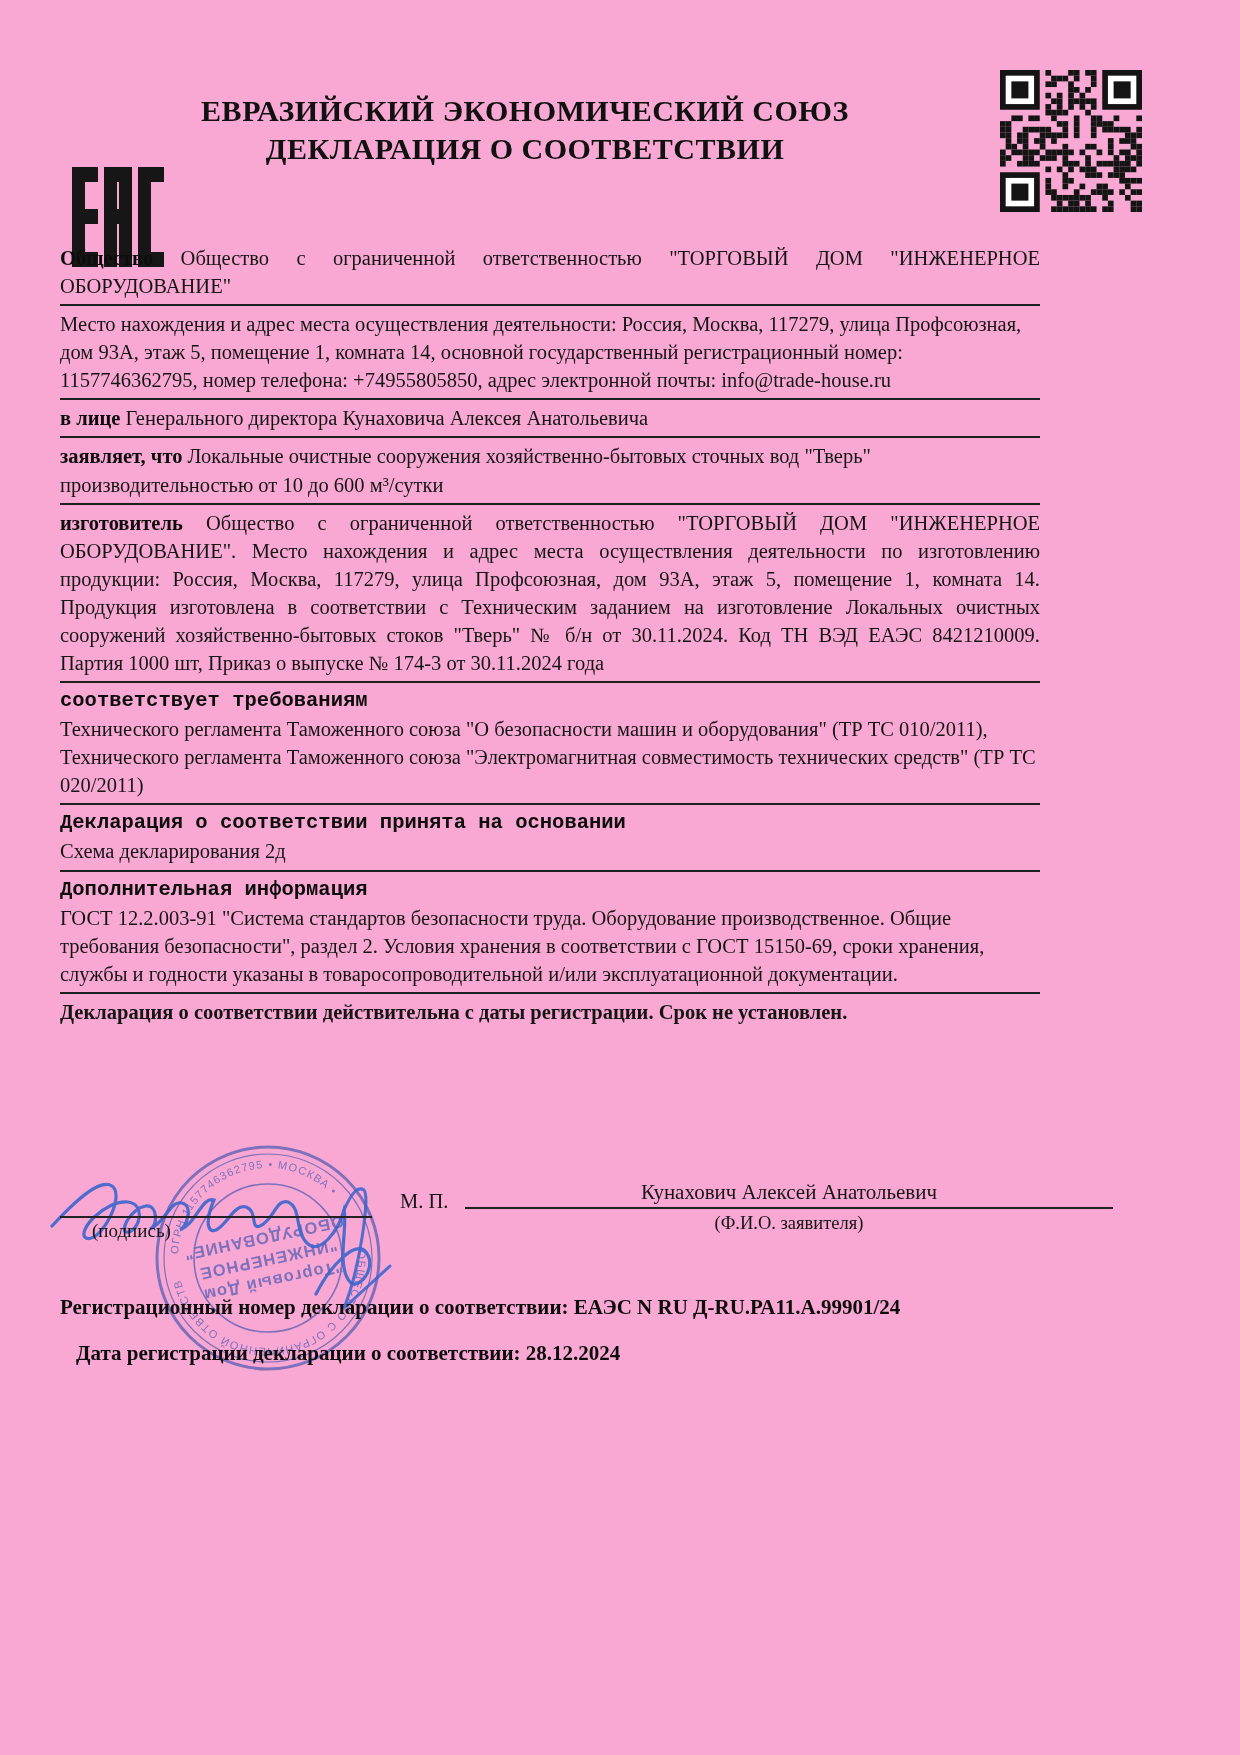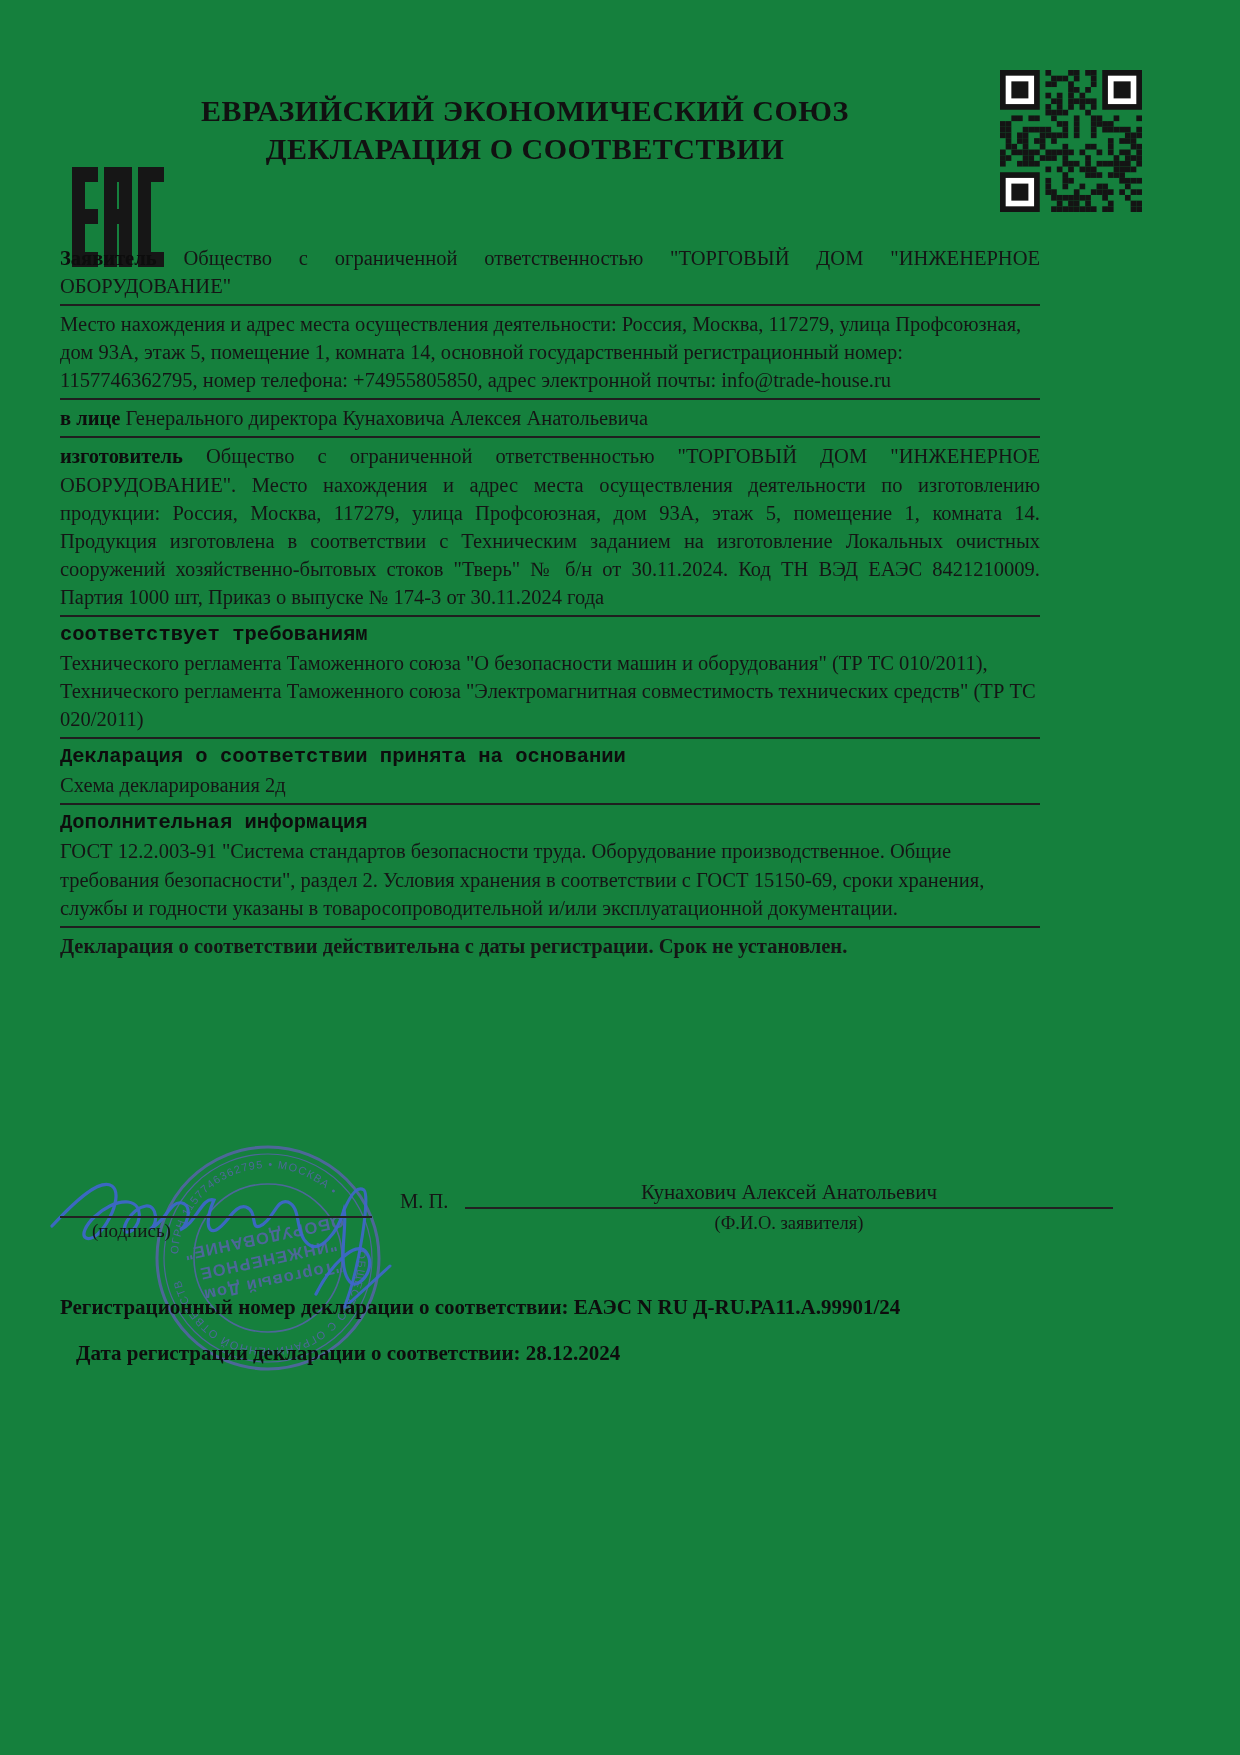--- a/index.html
+++ b/index.html
@@ -1,19 +1,19 @@
 <!DOCTYPE html>
 <html><head>
 <meta charset="utf-8">
 <style>
   * { margin:0; padding:0; box-sizing:border-box; }
   html,body { background:#e8e8e8; }
   .page {
     position:relative; width:1240px; height:1755px; margin:0 auto;
-    background:#15803d; color:#151515;
+    background:#f9a8d4; color:#151515;
     font-family:"Liberation Serif", serif;
     overflow:hidden;
   }
   
   .title-block { position:absolute; top:92px; left:60px; width:930px; text-align:center; }
   .title-block h1 { font-size:30px; line-height:1.25; font-weight:bold; color:#111;
     font-family:"Liberation Serif", serif; letter-spacing:0.5px; }
   .eac-logo { position:absolute; left:72px; top:166px; width:92px; height:102px; }
   .qr { position:absolute; left:1000px; top:70px; width:142px; height:142px; }
 
@@ -299,33 +299,37 @@
         <rect x="107.91999999999999" y="5.68" width="28.4" height="28.4" fill="#fff"></rect>
         <rect x="113.6" y="11.36" width="17.04" height="17.04" fill="#141414"></rect>
         <rect x="0" y="102.24" width="39.76" height="39.76" fill="#141414"></rect>
         <rect x="5.68" y="107.91999999999999" width="28.4" height="28.4" fill="#fff"></rect>
         <rect x="11.36" y="113.6" width="17.04" height="17.04" fill="#141414"></rect>
       </svg></div>
 
   <div class="content">
 
     <div class="sec">
-      <p class="just"><span class="lbl">Заявитель</span>
+      <p class="just"><span class="lbl">Общество</span>
       <span>Общество с ограниченной ответственностью "ТОРГОВЫЙ ДОМ "ИНЖЕНЕРНОЕ ОБОРУДОВАНИЕ"</span></p>
     </div>
 
     <div class="sec">
       <p><span>Место нахождения и адрес места осуществления деятельности: Россия, Москва, 117279, улица Профсоюзная, дом 93А, этаж 5, помещение 1, комната 14, основной государственный регистрационный номер: 1157746362795, номер телефона: +74955805850, адрес электронной почты: info@trade-house.ru</span></p>
     </div>
 
     <div class="sec">
       <p><span class="lbl">в лице</span>
       <span>Генерального директора Кунаховича Алексея Анатольевича</span></p>
     </div>
 
+    <div class="sec">
+      <p><span class="lbl">заявляет, что</span>
+      <span>Локальные очистные сооружения хозяйственно-бытовых сточных вод "Тверь" производительностью от 10 до 600 м³/сутки</span></p>
+    </div>
 
     <div class="sec">
       <p class="just"><span class="lbl">изготовитель</span>
       <span>Общество с ограниченной ответственностью "ТОРГОВЫЙ ДОМ "ИНЖЕНЕРНОЕ ОБОРУДОВАНИЕ". Место нахождения и адрес места осуществления деятельности по изготовлению продукции: Россия, Москва, 117279, улица Профсоюзная, дом 93А, этаж 5, помещение 1, комната 14. Продукция изготовлена в соответствии с Техническим заданием на изготовление Локальных очистных сооружений хозяйственно-бытовых стоков "Тверь" № б/н от 30.11.2024. Код ТН ВЭД ЕАЭС 8421210009. Партия 1000 шт, Приказ о выпуске № 174-3 от 30.11.2024 года</span></p>
     </div>
 
     <div class="sec">
       <p class="hdr">соответствует требованиям</p>
       <p class="para-gap">Технического регламента Таможенного союза "О безопасности машин и оборудования" (ТР ТС 010/2011), Технического регламента Таможенного союза "Электромагнитная совместимость технических средств" (ТР ТС 020/2011)</p>
     </div>

